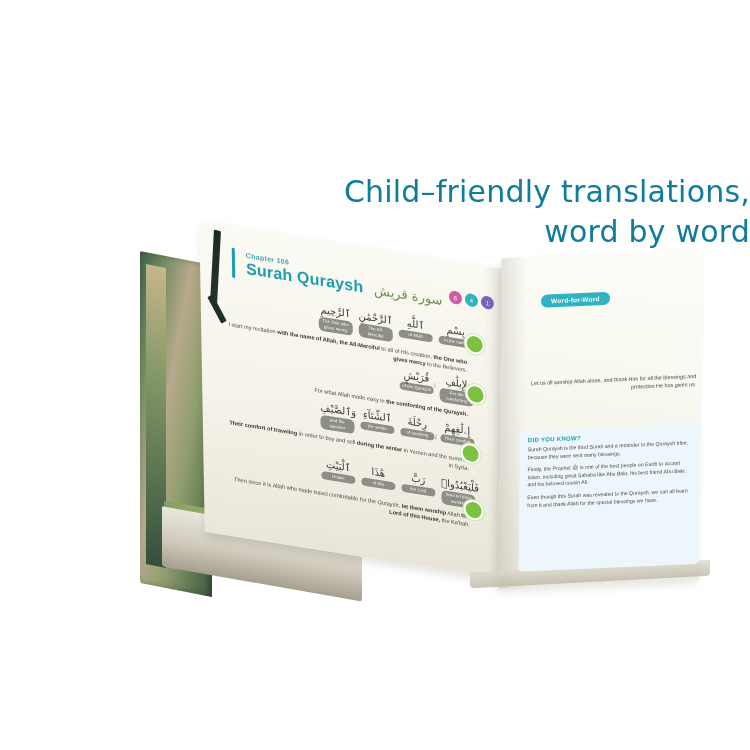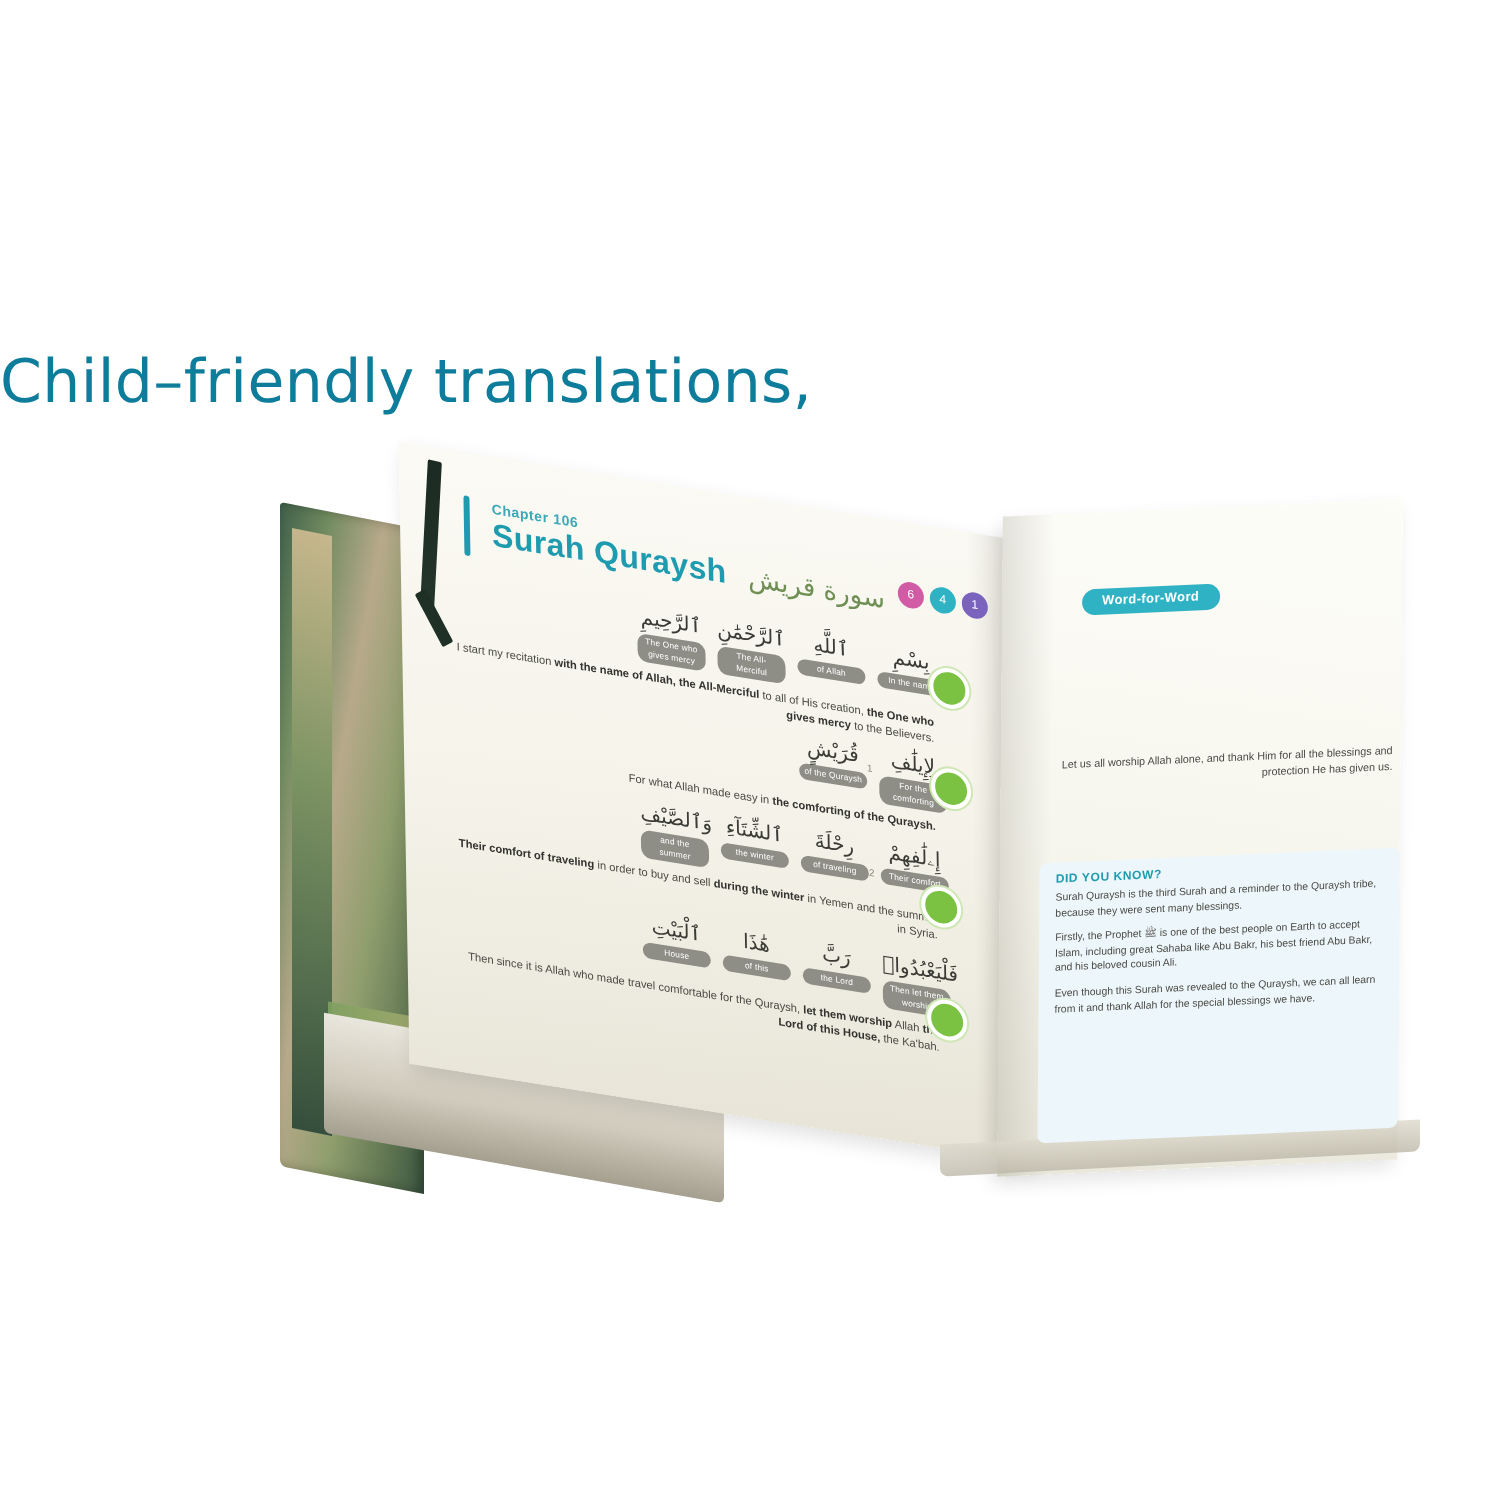--- a/index.html
+++ b/index.html
@@ -20,21 +20,21 @@
     background: #ffffff;
     overflow: hidden;
   }
 
   
   .headline {
     position: absolute;
     left: 0;
     top: 172px;
     width: 750px;
-    text-align: left;
+    text-align: right;
     color: #0e7c9b;
     font-size: 30px;
     line-height: 40px;
     letter-spacing: 0.2px;
     font-family: "DejaVu Sans", sans-serif;
     font-weight: 400;
   }
   .headline .line2 { display: block; }
 
   
@@ -340,20 +340,21 @@
     border-radius: 0 0 4px 4px;
   }
 </style>
 </head>
 <body>
 
 <div class="stage">
 
   <div class="headline">
     <span>Child–friendly translations,</span>
+    <span class="line2">word by word</span>
   </div>
 
   <div class="book">
 
     <div class="cover-left"></div>
     <div class="cover-left-strip"></div>
     <div class="stack-left-color"></div>
     <div class="stack-left"></div>
 
     <div class="page-left"></div>

